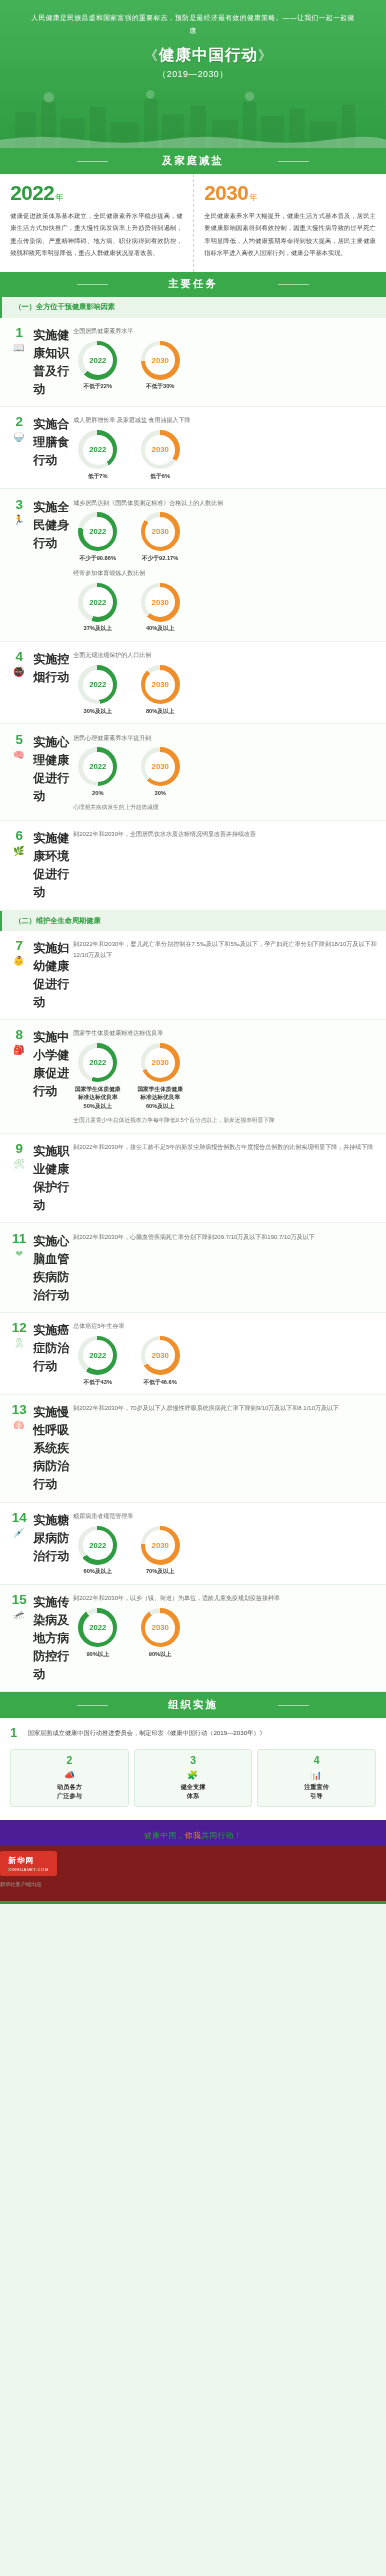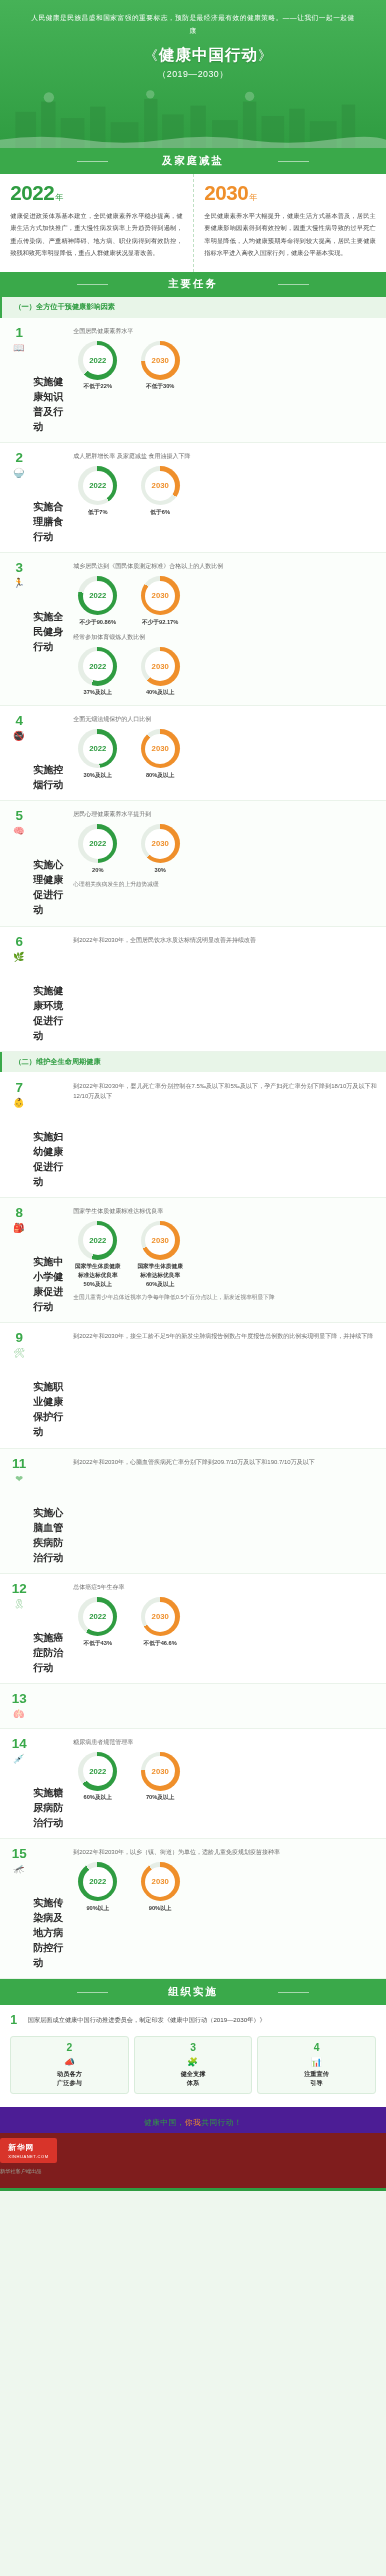--- a/index.html
+++ b/index.html
@@ -127,27 +127,26 @@
     line-height:1;
   }
   .tnum .ico {
     margin-top:2.6px;
     font-size:9.3px;
     color:#8ccb93;
     display:block;
   }
   .tbody { flex:1 1 auto; padding-left:2.1px; }
   .tname {
-    font-size:10px;
+    font-size:12px;
     font-weight:bold;
     color:#2d2d2d;
     line-height:1.5;
     width:36px;
     float:left;
-    margin-top:48px;
   }
   .tcontent { margin-left:40px; }
   .tlead {
     font-size:6px;
     color:#6d6d6d;
     line-height:1.8;
     margin-bottom:4.1px;
     text-align:justify;
   }
   .tnote {
@@ -542,20 +541,26 @@
               </div>
             </div>
           </div>
         </div>
       </div>
       <div class="task">
         <div class="tnum">
           <div class="n">13</div>
           <span class="ico">🫁</span>
         </div>
+        <div class="tbody">
+          <div class="tname">实施慢性呼吸系统疾病防治行动</div>
+          <div class="tcontent">
+            <div class="tlead">到2022年和2030年，70岁及以下人群慢性呼吸系统疾病死亡率下降到9/10万及以下和8.1/10万及以下</div>
+          </div>
+        </div>
       </div>
       <div class="task">
         <div class="tnum">
           <div class="n">14</div>
           <span class="ico">💉</span>
         </div>
         <div class="tbody">
           <div class="tname">实施糖尿病防治行动</div>
           <div class="tcontent">
             <div class="tlead">糖尿病患者规范管理率</div>

